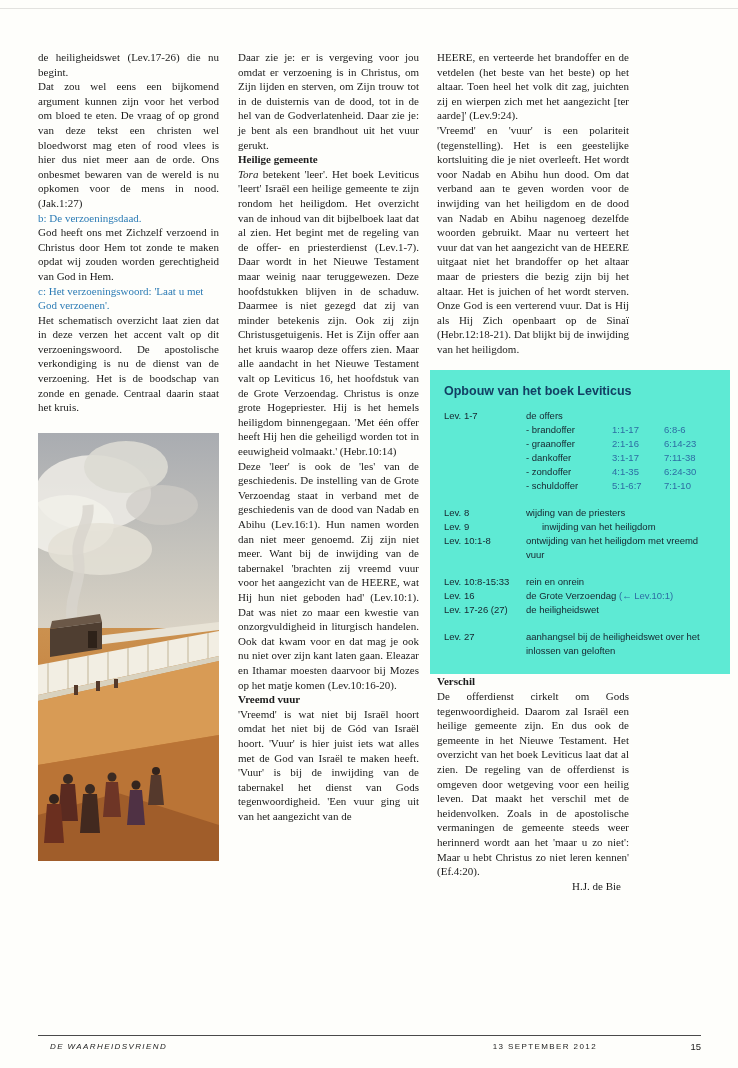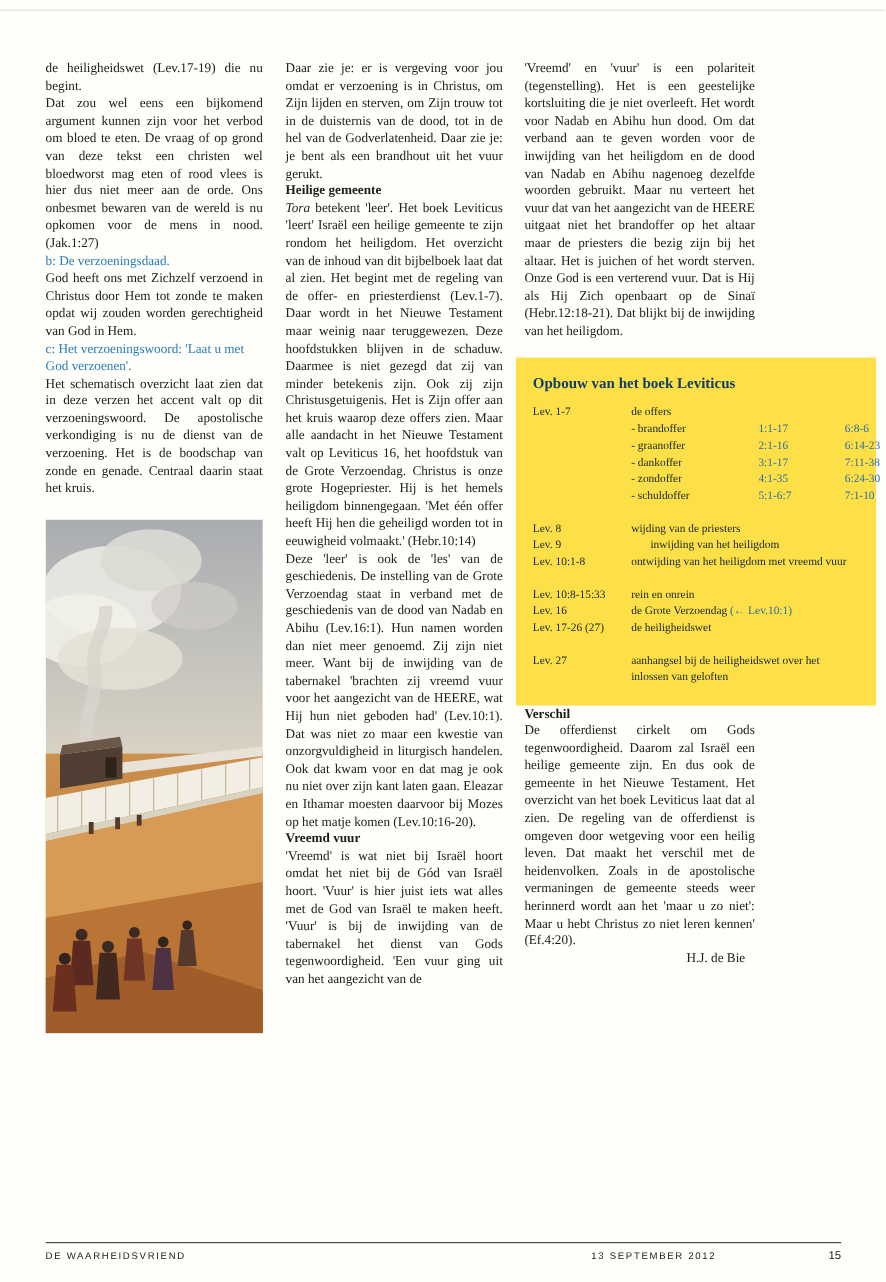--- a/index.html
+++ b/index.html
@@ -17,51 +17,51 @@
 
   .m-top { margin-top: 14px; }
   .m-top-sm { margin-top: 5px; }
   .blue-head { color: #2d7cb5; text-align: left; }
   .bold-head { font-weight: bold; margin-top: 14px; text-align: left; }
   .lead-italic { font-style: italic; }
 
   .painting { margin-top: 18px; width: 181px; height: 428px; line-height: 0; }
   .painting svg { display: block; }
 
-  .infobox { margin: 14px 0 0 -7px; width: 300px; background: #fde047; padding: 14px 14px 16px 14px;
-             font-family: Liberation Serif, serif; font-size: 9.5px; line-height: 14px;
+  .infobox { margin: 14px 0 0 -7px; width: 300px; background: #5eead4; padding: 14px 14px 16px 14px;
+             font-family: Liberation Sans, sans-serif; font-size: 9.5px; line-height: 14px;
              color: #16242e; text-align: left; }
   .infobox-title { font-weight: bold; font-size: 12.5px; color: #123f63; margin-bottom: 10px; line-height: 15px; }
   .brow { display: flex; }
   .blev { width: 82px; flex: none; }
   .btxt { flex: 1; }
   .btxt.ind { padding-left: 16px; }
   .oname { width: 86px; flex: none; }
-  .oref { width: 52px; flex: none; color: #2d6da3; margin-left: 20px; }
+  .oref { width: 52px; flex: none; color: #2d6da3; }
   .bref { color: #2d6da3; }
   .bgap { height: 13px; }
 
   .verschil-section { width: 192px; }
   .author { text-align: right; font-weight: normal; margin-top: 3px; padding-right: 8px; }
 
   .footer-rule { position: absolute; left: 38px; top: 1035px; width: 663px; height: 1px; background: #4a4a4a; }
   .footer { position: absolute; left: 38px; top: 1042px; width: 663px; height: 14px;
             font-family: "Liberation Sans", sans-serif; font-size: 8px; letter-spacing: 1.4px; color: #222; }
-  .footer .fmag  { position: absolute; left: 0; top: 0; }
+  .footer .fmag  { position: absolute; left: 12px; top: 0; font-style: italic; }
   .footer .fdate { position: absolute; right: 104px; top: 0; }
   .footer .fpage { position: absolute; right: 0; top: -1px; font-size: 9.5px; letter-spacing: 0; }
 </style>
 </head>
 <body>
 
 <div class="page">
   <div class="top-edge"></div>
 
   <div class="col col1">
-    <p>de heiligheidswet (Lev.17-19) die nu begint.</p>
+    <p>de heiligheidswet (Lev.17-26) die nu begint.</p>
     <p>Dat zou wel eens een bijkomend argument kunnen zijn voor het verbod om bloed te eten. De vraag of op grond van deze tekst een christen wel bloedworst mag eten of rood vlees is hier dus niet meer aan de orde. Ons onbesmet bewaren van de wereld is nu opkomen voor de mens in nood. (Jak.1:27)</p>
     <p class="blue-head m-top">b: De verzoeningsdaad.</p>
     <p>God heeft ons met Zichzelf verzoend in Christus door Hem tot zonde te maken opdat wij zouden worden gerechtigheid van God in Hem.</p>
     <p class="blue-head m-top">c: Het verzoeningswoord: 'Laat u met God verzoenen'.</p>
     <p>Het schematisch overzicht laat zien dat in deze verzen het accent valt op dit verzoeningswoord. De apostolische verkondiging is nu de dienst van de verzoening. Het is de boodschap van zonde en genade. Centraal daarin staat het kruis.</p>
 
     <div class="painting">
       <svg width="181" height="428" viewBox="0 0 181 428" preserveAspectRatio="none">
         <defs>
           <linearGradient id="sky" x1="0" y1="0" x2="0" y2="1">
@@ -138,20 +138,21 @@
   <div class="col col2">
     <p>Daar zie je: er is vergeving voor jou omdat er verzoening is in Christus, om Zijn lijden en sterven, om Zijn trouw tot in de duisternis van de dood, tot in de hel van de Godverlatenheid. Daar zie je: je bent als een brandhout uit het vuur gerukt.</p>
     <p class="bold-head">Heilige gemeente</p>
     <p><span class="lead-italic">Tora</span><span> betekent 'leer'. Het boek Leviticus 'leert' Israël een heilige gemeente te zijn rondom het heiligdom. Het overzicht van de inhoud van dit bijbelboek laat dat al zien. Het begint met de regeling van de offer- en priesterdienst (Lev.1-7). Daar wordt in het Nieuwe Testament maar weinig naar teruggewezen. Deze hoofdstukken blijven in de schaduw. Daarmee is niet gezegd dat zij van minder betekenis zijn. Ook zij zijn Christusgetuigenis. Het is Zijn offer aan het kruis waarop deze offers zien. Maar alle aandacht in het Nieuwe Testament valt op Leviticus 16, het hoofdstuk van de Grote Verzoendag. Christus is onze grote Hogepriester. Hij is het hemels heiligdom binnengegaan. 'Met één offer heeft Hij hen die geheiligd worden tot in eeuwigheid volmaakt.' (Hebr.10:14)</span></p>
     <p>Deze 'leer' is ook de 'les' van de geschiedenis. De instelling van de Grote Verzoendag staat in verband met de geschiedenis van de dood van Nadab en Abihu (Lev.16:1). Hun namen worden dan niet meer genoemd. Zij zijn niet meer. Want bij de inwijding van de tabernakel 'brachten zij vreemd vuur voor het aangezicht van de HEERE, wat Hij hun niet geboden had' (Lev.10:1). Dat was niet zo maar een kwestie van onzorgvuldigheid in liturgisch handelen. Ook dat kwam voor en dat mag je ook nu niet over zijn kant laten gaan. Eleazar en Ithamar moesten daarvoor bij Mozes op het matje komen (Lev.10:16-20).</p>
     <p class="bold-head">Vreemd vuur</p>
     <p>'Vreemd' is wat niet bij Israël hoort omdat het niet bij de Gód van Israël hoort. 'Vuur' is hier juist iets wat alles met de God van Israël te maken heeft. 'Vuur' is bij de inwijding van de tabernakel het dienst van Gods tegenwoordigheid. 'Een vuur ging uit van het aangezicht van de</p>
   </div>
 
   <div class="col col3">
+    <p>HEERE, en verteerde het brandoffer en de vetdelen (het beste van het beste) op het altaar. Toen heel het volk dit zag, juichten zij en wierpen zich met het aangezicht [ter aarde]' (Lev.9:24).</p>
     <p class="m-top-sm">'Vreemd' en 'vuur' is een polariteit (tegenstelling). Het is een geestelijke kortsluiting die je niet overleeft. Het wordt voor Nadab en Abihu hun dood. Om dat verband aan te geven worden voor de inwijding van het heiligdom en de dood van Nadab en Abihu nagenoeg dezelfde woorden gebruikt. Maar nu verteert het vuur dat van het aangezicht van de HEERE uitgaat niet het brandoffer op het altaar maar de priesters die bezig zijn bij het altaar. Het is juichen of het wordt sterven. Onze God is een verterend vuur. Dat is Hij als Hij Zich openbaart op de Sinaï (Hebr.12:18-21). Dat blijkt bij de inwijding van het heiligdom.</p>
 
     <div class="infobox">
       <div class="infobox-title">Opbouw van het boek Leviticus</div>
 
       <div class="brow">
         <span class="blev">Lev. 1-7</span>
         <span class="btxt">de offers</span>
       </div>
       <div class="brow">

